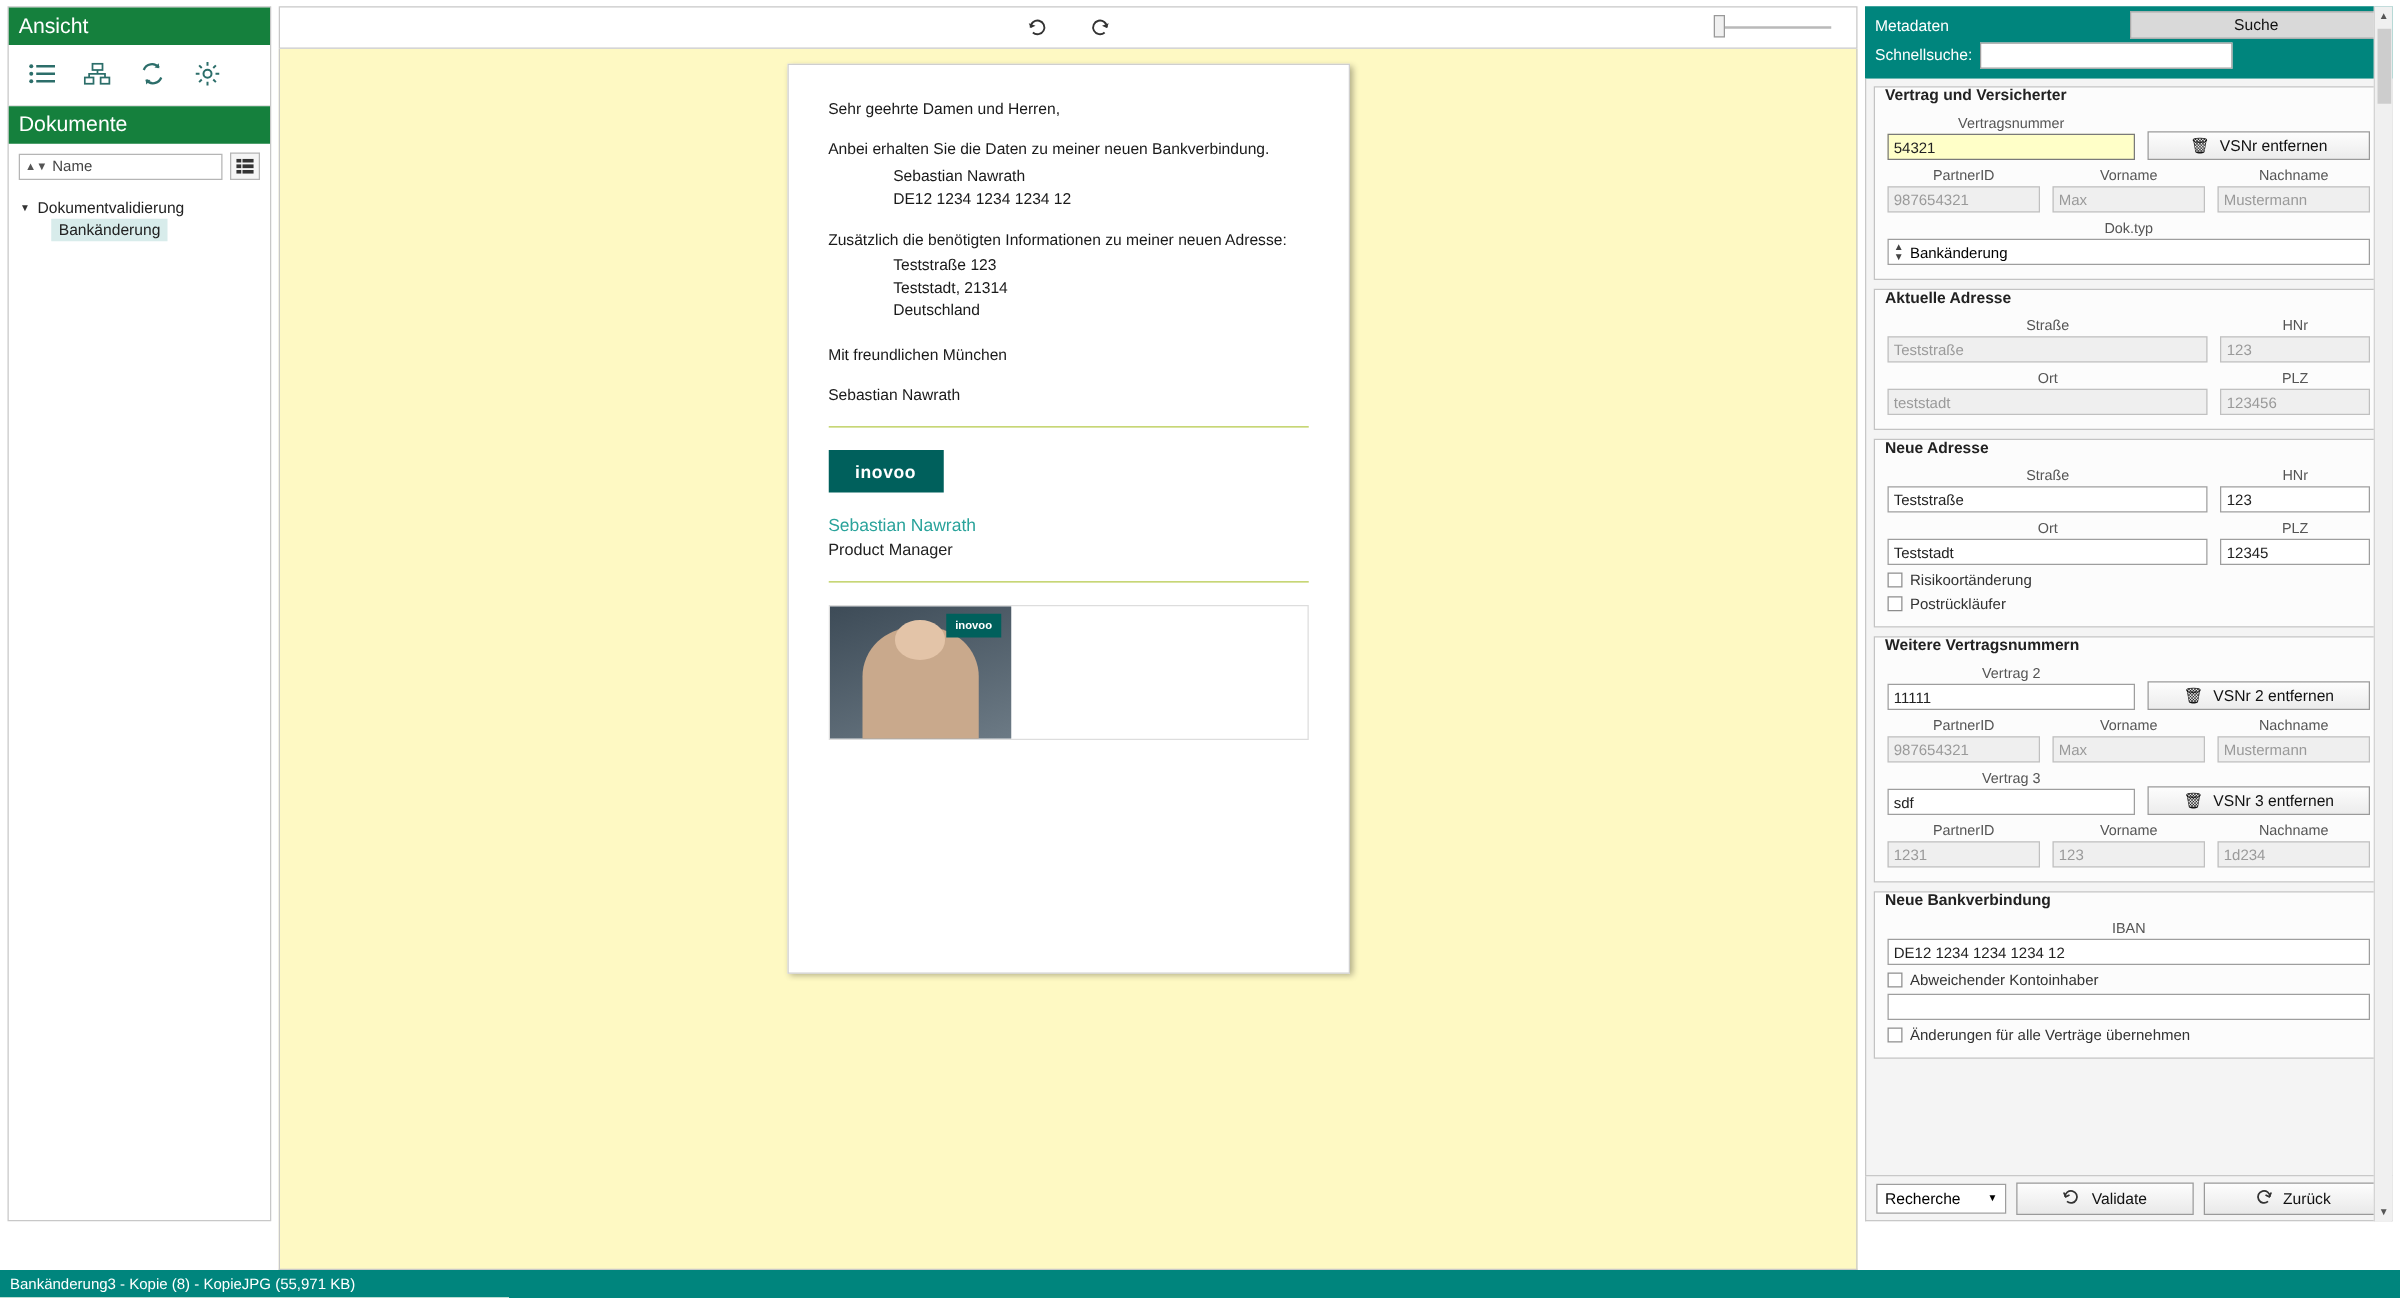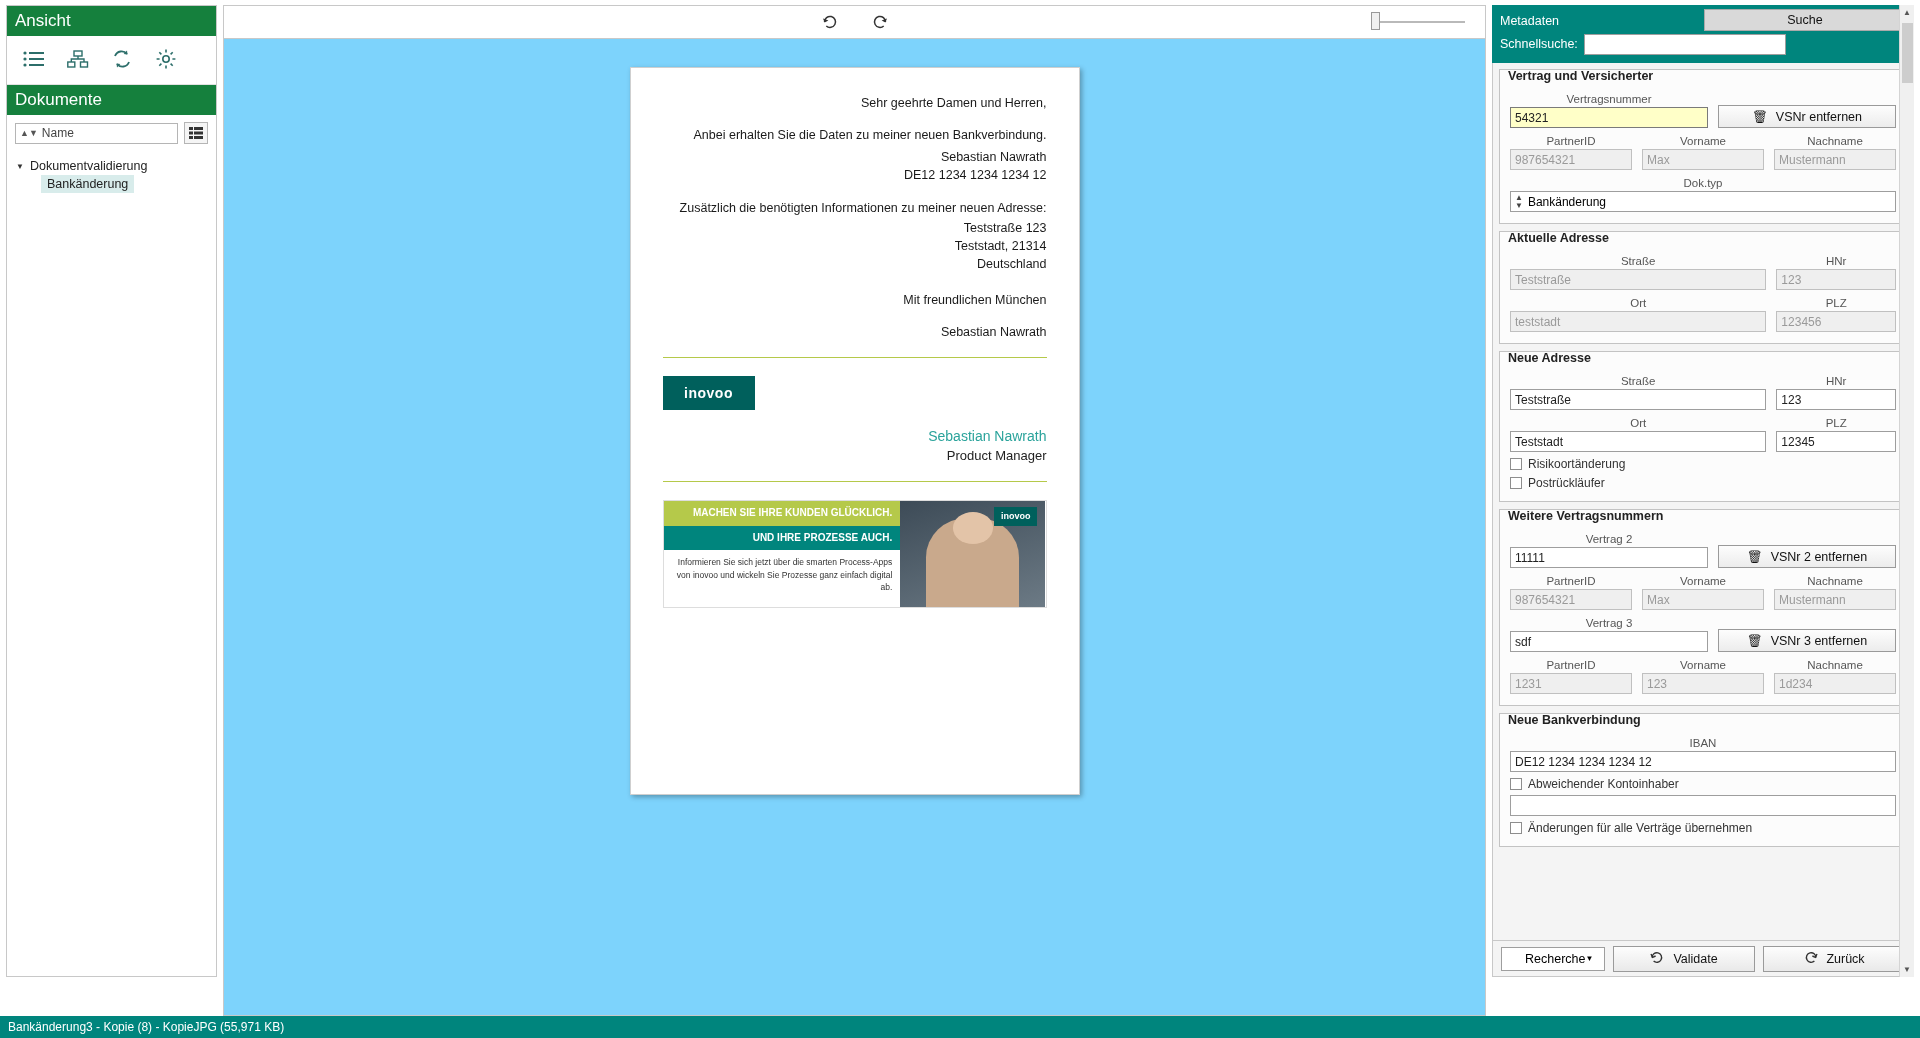--- a/index.html
+++ b/index.html
@@ -173,29 +173,28 @@
   }
   .zoom-handle {
     width: 9px; height: 18px;
     background: #f0f0f0;
     border: 1px solid #999;
     position: absolute;
     left: -4px; top: -9px;
   }
   .canvas {
     flex: 1;
-    background: #7dd3fc;
+    background: #fef9c3;
     border: 1px solid #c8c8c8;
     border-top: none;
     display: flex;
     justify-content: center;
     align-items: flex-start;
-    padding-top: 28px;
+    padding-top: 12px;
     overflow: hidden;
-    text-align: right;
   }
   .page {
     width: 450px;
     height: 728px;
     background: #fff;
     box-shadow: 2px 2px 5px rgba(0,0,0,.3);
     border: 1px solid #cfcfcf;
     padding: 26px 32px;
     font-size: 12.5px;
     color: #1a1a1a;
@@ -370,21 +369,21 @@
     display: flex;
     align-items: center;
     gap: 8px;
     padding: 0 8px;
   }
   .bb-combo {
     width: 104px; height: 24px;
     border: 1px solid #9e9e9e;
     background: #fff;
     display: flex; align-items: center; justify-content: space-between;
-    padding: 0 23px;
+    padding: 0 6px;
     font-size: 12.5px;
   }
   .bb-btn {
     flex: 1;
     height: 26px;
     border: 1px solid #9a9a9a;
     background: linear-gradient(#fdfdfd,#e9e9e9);
     display: flex; align-items: center; justify-content: center;
     gap: 8px;
     font-size: 12.5px;
@@ -551,25 +550,20 @@
           <div class="logo-box">inovoo</div>
 
           <div class="sig-name">Sebastian Nawrath</div>
           <div class="sig-role">Product Manager</div>
 
 
 
           <hr class="hr-olive">
 
           <div class="banner">
-            <div class="banner-left">
-              <div class="bl1">MACHEN SIE IHRE KUNDEN GLÜCKLICH.</div>
-              <div class="bl2">UND IHRE PROZESSE AUCH.</div>
-              <div class="bl3">Informieren Sie sich jetzt über die smarten Process-Apps von inovoo und wickeln Sie Prozesse ganz einfach digital ab.</div>
-            </div>
             <div class="banner-right">
               <div class="banner-person"></div>
               <div class="banner-head"></div>
               <div class="banner-logo">inovoo</div>
             </div>
           </div>
         </div>
       </div>
     </div>
 

